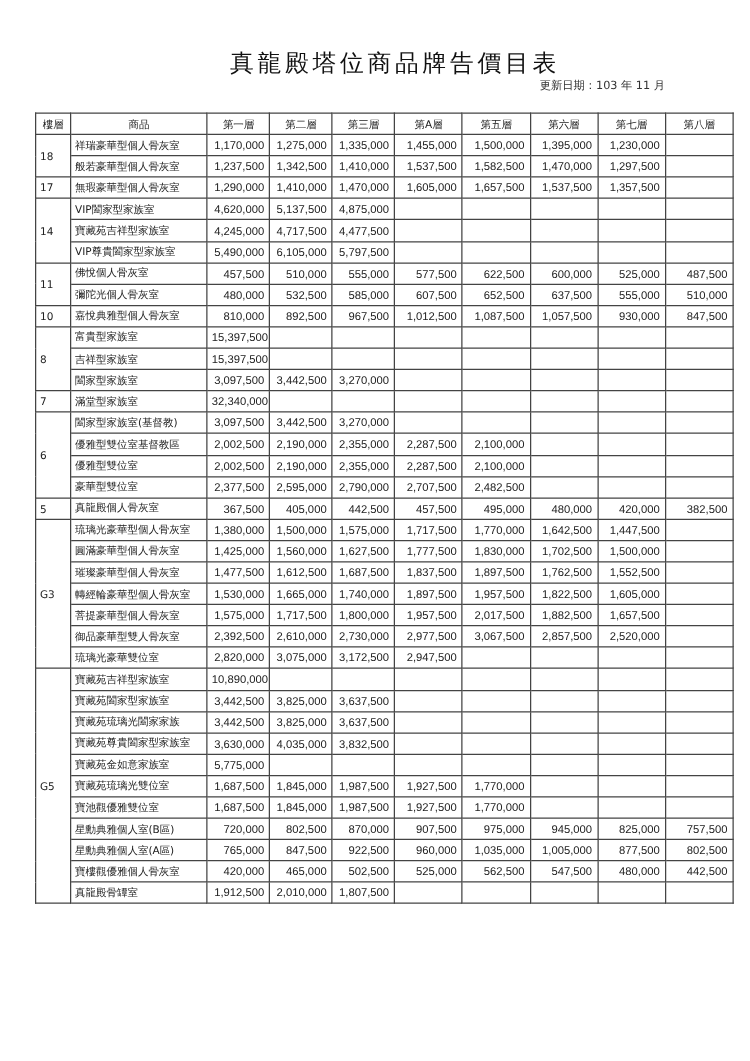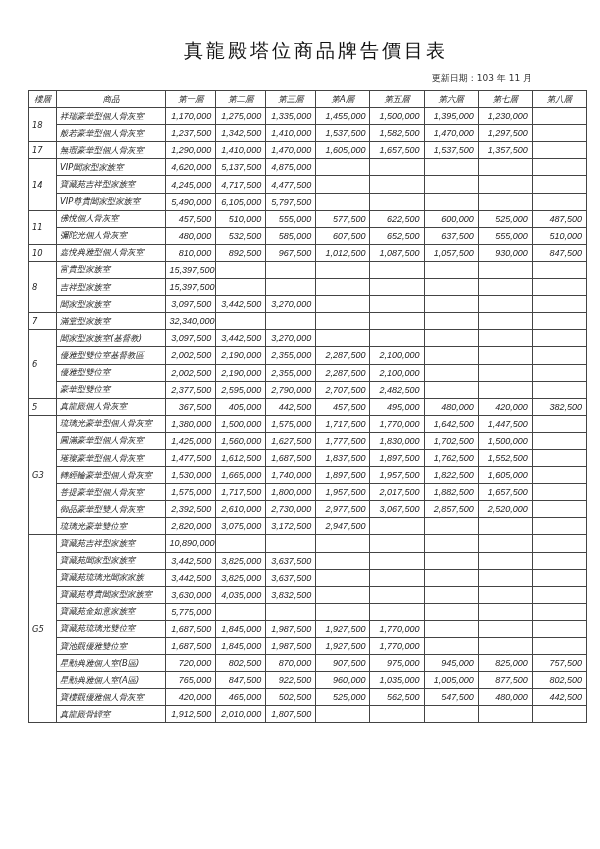--- a/index.html
+++ b/index.html
@@ -1,31 +1,31 @@
 <!DOCTYPE html>
 <html><head>
 <meta charset="utf-8">
 <style>
   html, body { margin:0; padding:0; background:#ffffff; }
   body { width:600px; height:849px; position:relative; overflow:hidden;
          font-family:"DejaVu Sans", "Liberation Sans", sans-serif; color:#222; }
   .title { position:absolute; top:38px; left:16px; width:600px; text-align:center;
            font-family:"DejaVu Serif", "Liberation Serif", serif; font-size:19px;
            letter-spacing:3px; color:#111; }
-  .updated { position:absolute; top:72px; right:68px; font-size:9px; color:#333;margin-left:44px; }
+  .updated { position:absolute; top:62px; right:68px; font-size:9px; color:#333;margin-left:44px; }
   table.price { position:absolute; top:90px; left:28px; width:559px;
                 border-collapse:collapse; table-layout:fixed; font-size:8.4px; }
   table.price th, table.price td { border:1px solid #444; height:16.1px; padding:0 3px;
                                    white-space:nowrap; overflow:hidden; }
   table.price th { font-weight:normal; text-align:center; font-size:8.4px; color:#222; }
   table.price td.floor { text-align:left; vertical-align:middle; }
   table.price td.prod { text-align:left; }
   table.price td.num { text-align:right; padding-right:4px; font-family:"Liberation Sans", sans-serif; font-size:9px; }
   tr.grp-start td, tr.grp-start th { border-top:1.6px solid #222; }
-  table.price { border:1.6px solid #222;font-style:italic; }
+  table.price { border:1.6px solid #222; }
 </style>
 </head>
 <body>
 
 <div class="title">真龍殿塔位商品牌告價目表</div>
 <div class="updated">更新日期：103 年 11 月</div>
 
 <table class="price">
   <colgroup>
     <col style="width:27px">

